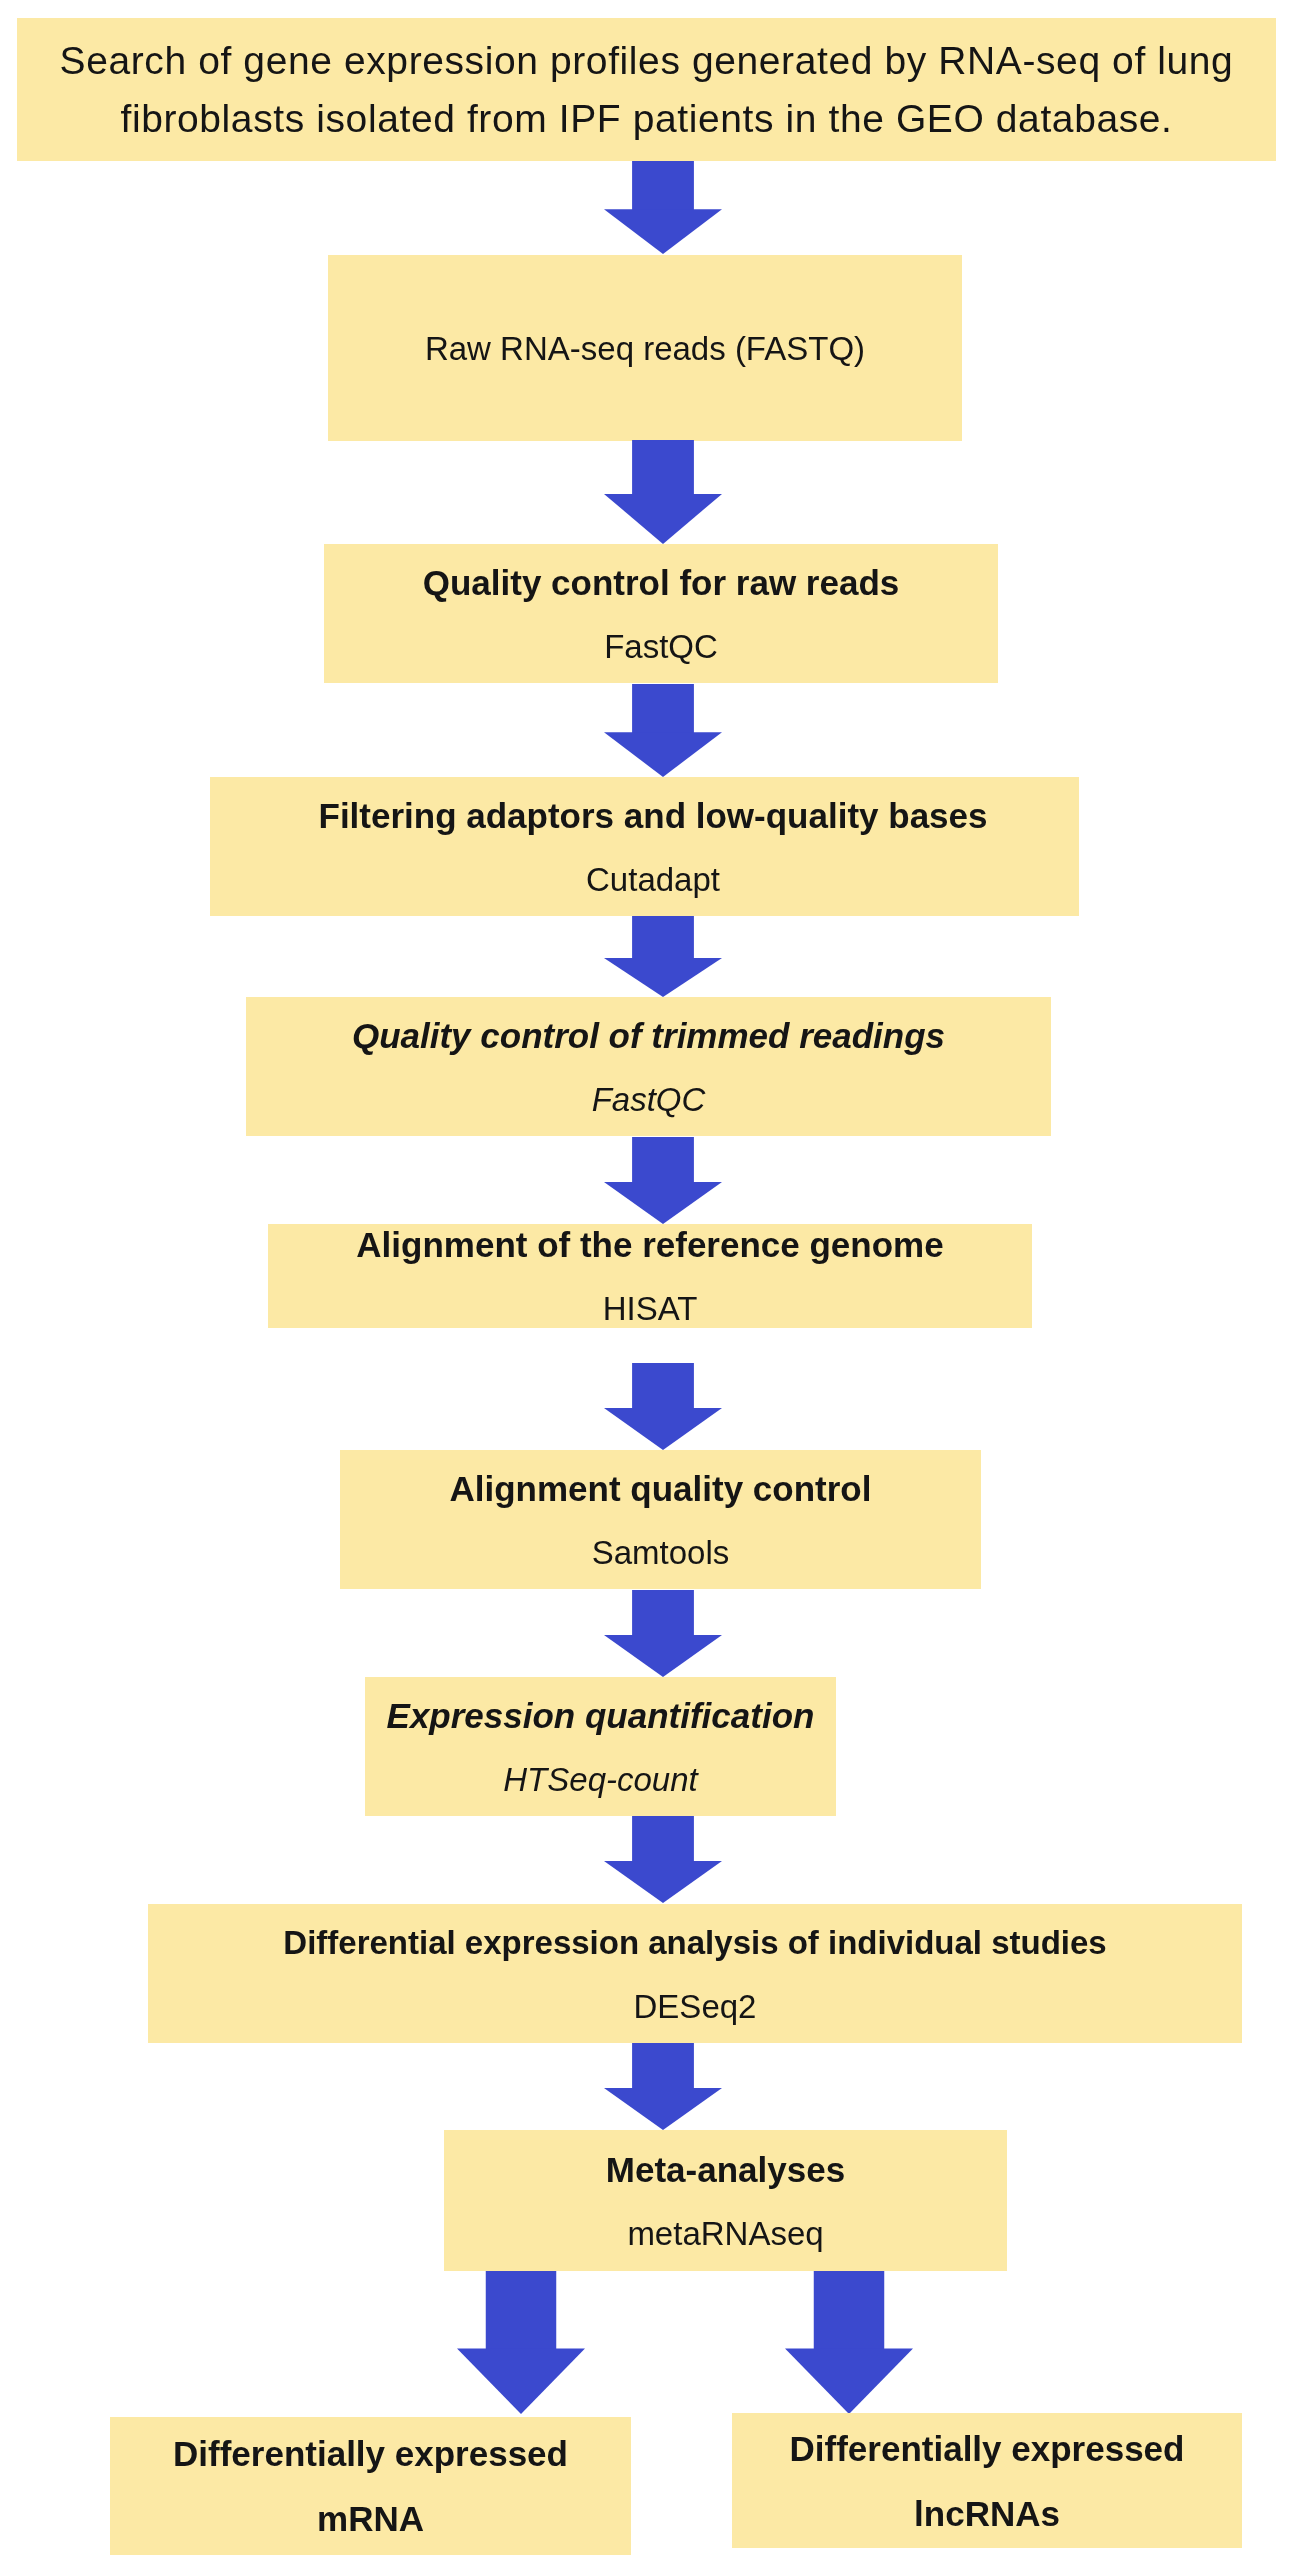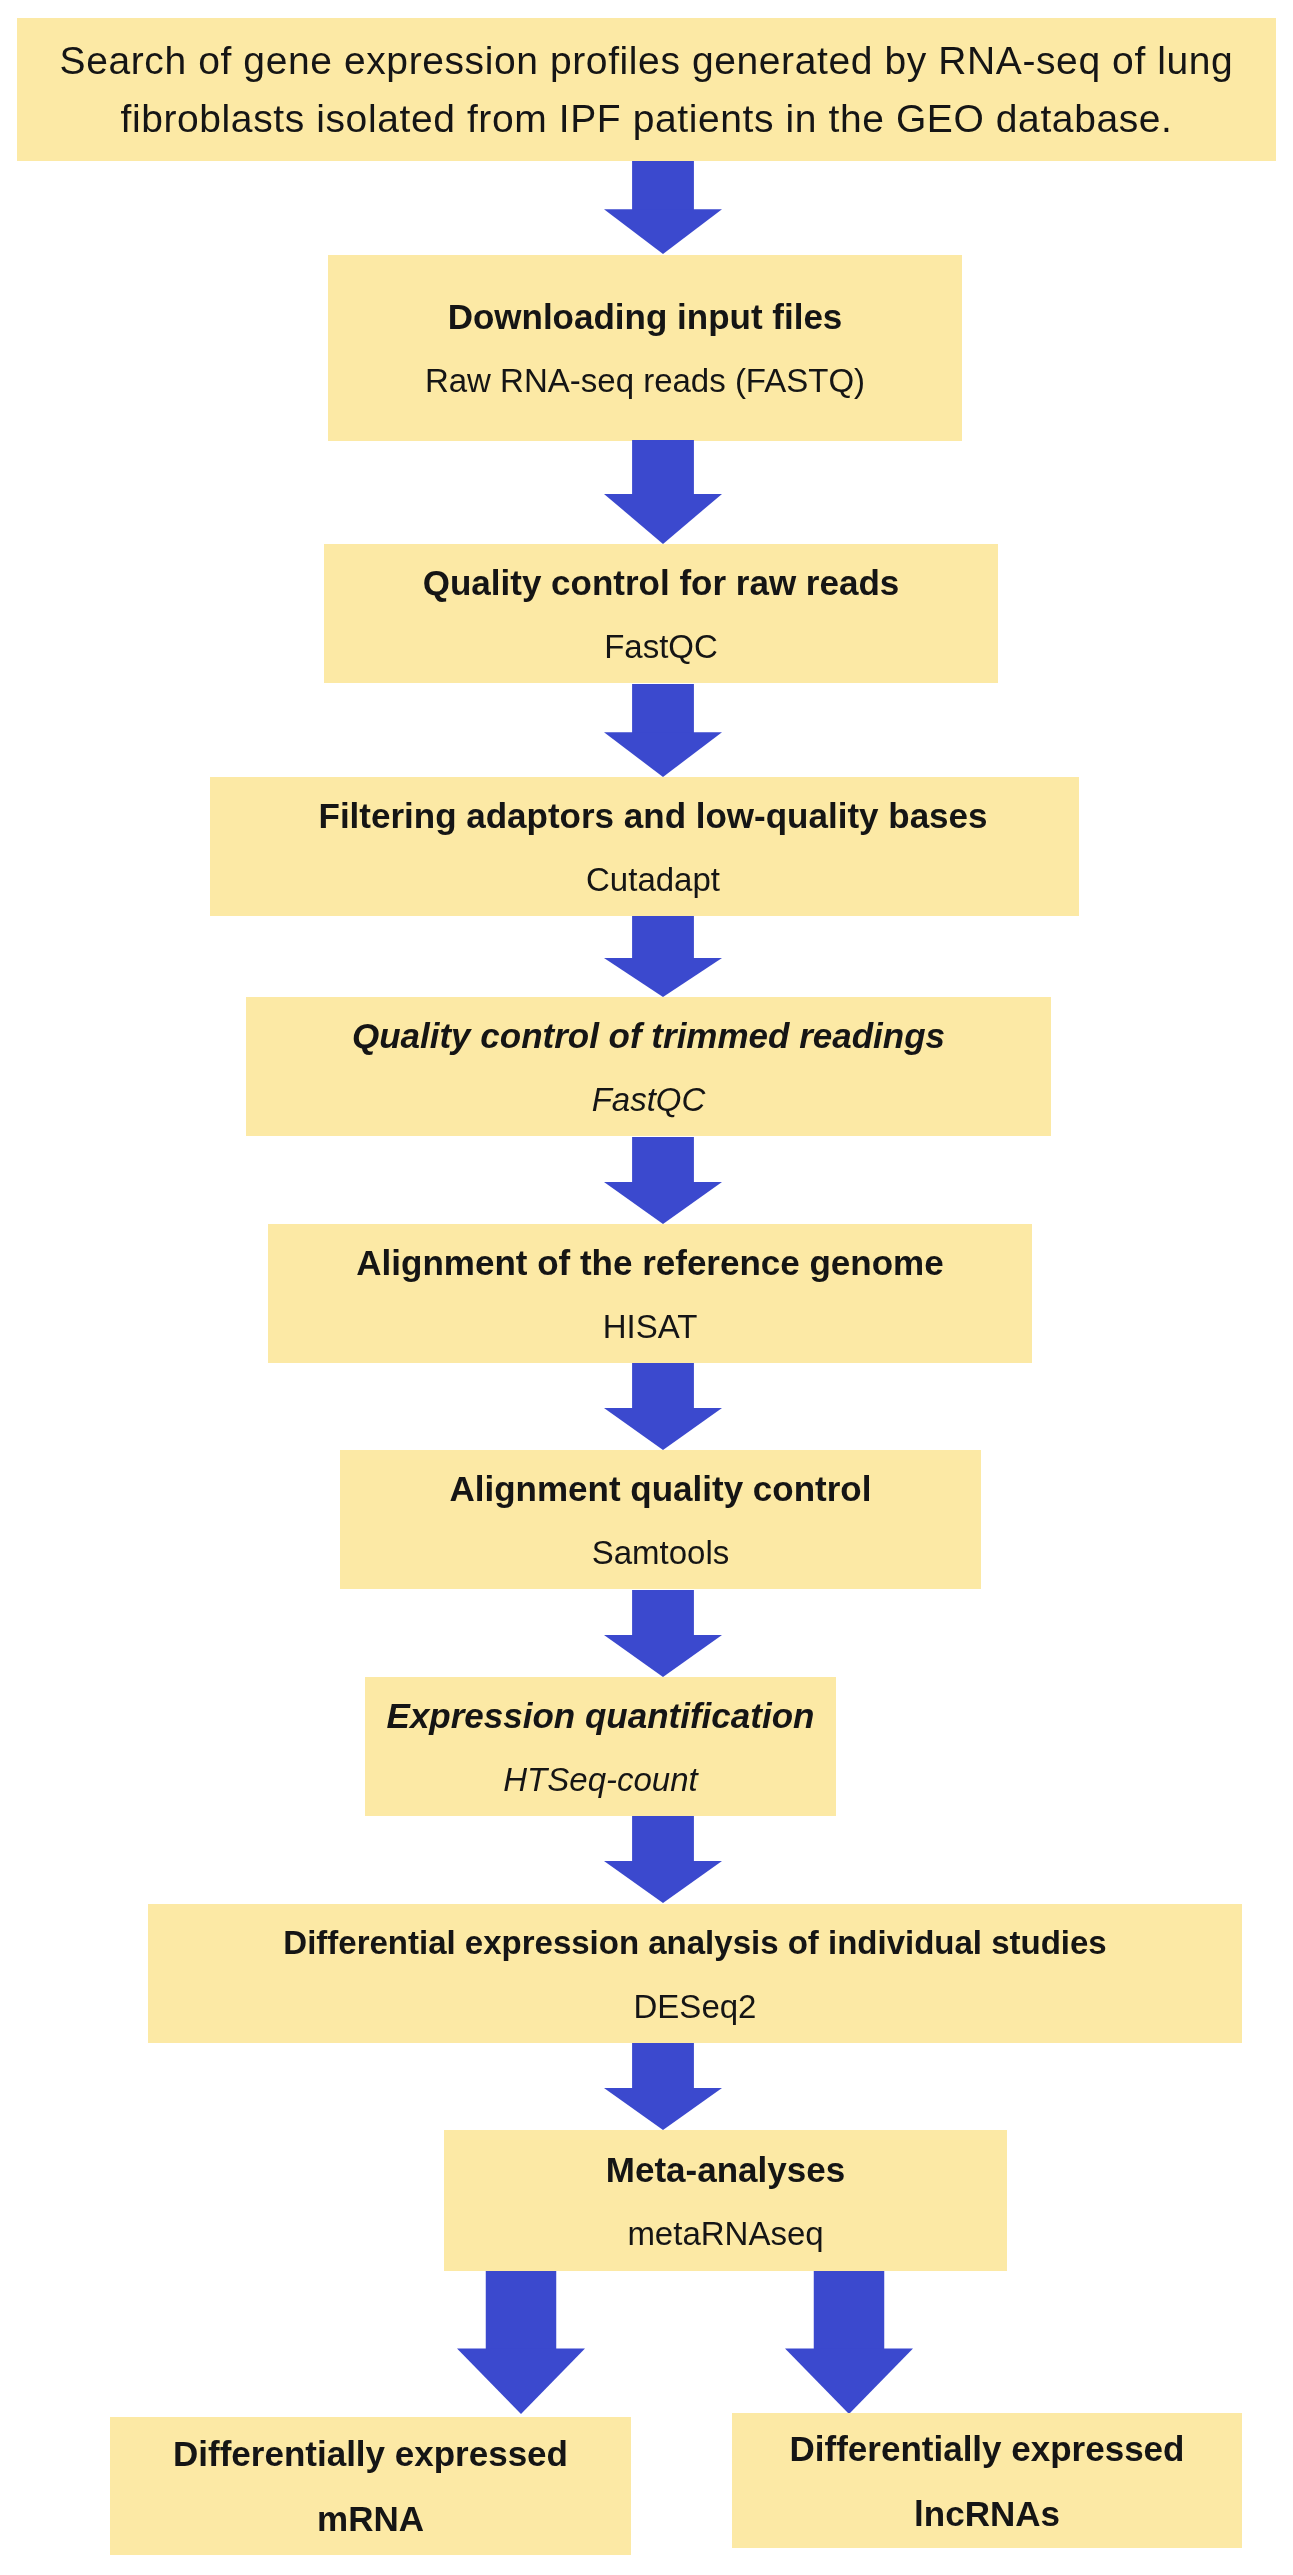--- a/index.html
+++ b/index.html
@@ -43,21 +43,20 @@
   </div>
 
   <div class="arrow" style="left:604px;top:161px;width:118px;height:93px;">
     <svg viewBox="0 0 210 166" preserveAspectRatio="none">
         <rect x="50" y="0" width="110" height="88"></rect>
         <polygon points="0,86 210,86 105,166"></polygon>
       </svg>
   </div>
 
   <div class="box" style="left:328px;top:255px;width:634px;height:186px;">
-    <div class="line title">Downloading input files</div>
     <div class="line tool">Raw RNA-seq reads (FASTQ)</div>
   </div>
 
   <div class="arrow" style="left:604px;top:440px;width:118px;height:104px;">
     <svg viewBox="0 0 210 166" preserveAspectRatio="none">
         <rect x="50" y="0" width="110" height="88"></rect>
         <polygon points="0,86 210,86 105,166"></polygon>
       </svg>
   </div>
 
@@ -90,21 +89,21 @@
     <div class="line tool">FastQC</div>
   </div>
 
   <div class="arrow" style="left:604px;top:1137px;width:118px;height:87px;">
     <svg viewBox="0 0 210 166" preserveAspectRatio="none">
         <rect x="50" y="0" width="110" height="88"></rect>
         <polygon points="0,86 210,86 105,166"></polygon>
       </svg>
   </div>
 
-  <div class="box" style="left:268px;top:1224px;width:764px;height:139px;">
+  <div class="box" style="left:268px;top:1224px;width:764px;height:104px;">
     <div class="line title">Alignment of the reference genome</div>
     <div class="line tool">HISAT</div>
   </div>
 
   <div class="arrow" style="left:604px;top:1363px;width:118px;height:87px;">
     <svg viewBox="0 0 210 166" preserveAspectRatio="none">
         <rect x="50" y="0" width="110" height="88"></rect>
         <polygon points="0,86 210,86 105,166"></polygon>
       </svg>
   </div>

